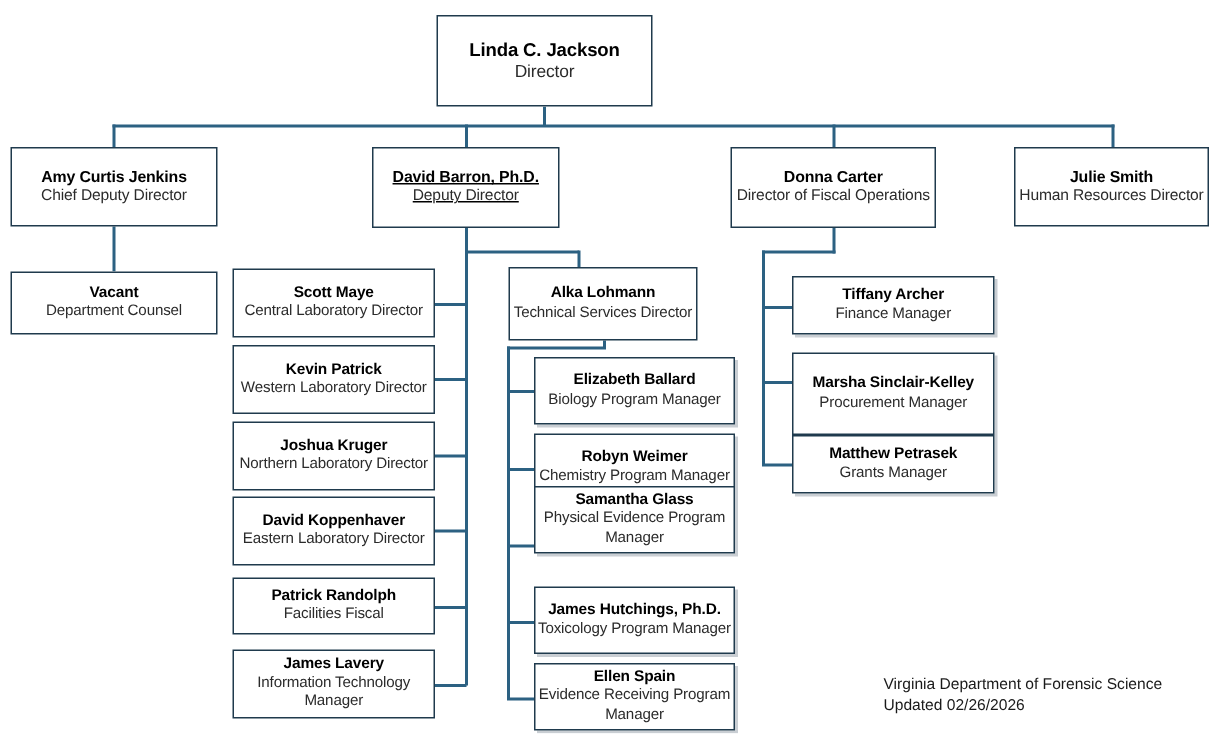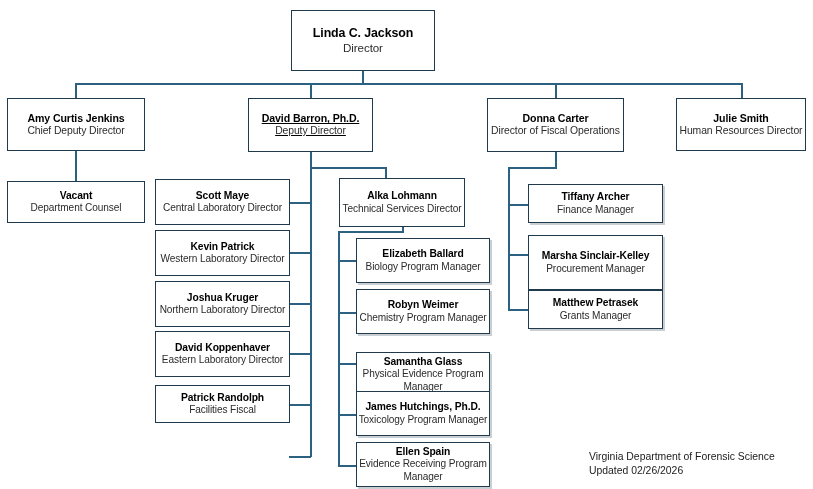--- a/index.html
+++ b/index.html
@@ -159,37 +159,41 @@
   <div class="node" style="left:155px; top:331px; width:135px; height:46px;">
     <div class="nm">David Koppenhaver</div>
     <div class="ttl">Eastern Laboratory Director</div>
   </div>
 
   <div class="node" style="left:155px; top:385px; width:135px; height:38px;">
     <div class="nm">Patrick Randolph</div>
     <div class="ttl">Facilities Fiscal</div>
   </div>
 
+  <div class="node" style="left:155px; top:433px; width:135px; height:46px;">
+    <div class="nm">James Lavery</div>
+    <div class="ttl">Information Technology Manager</div>
+  </div>
 
   <div class="node" style="left:339px; top:178px; width:126px; height:49px;">
     <div class="nm">Alka Lohmann</div>
     <div class="ttl">Technical Services Director</div>
   </div>
 
   <div class="node shadowed" style="left:356px; top:238px; width:134px; height:45px;">
     <div class="nm">Elizabeth Ballard</div>
     <div class="ttl">Biology Program Manager</div>
   </div>
 
   <div class="node shadowed" style="left:356px; top:289px; width:134px; height:45px;">
     <div class="nm">Robyn Weimer</div>
     <div class="ttl">Chemistry Program Manager</div>
   </div>
 
-  <div class="node shadowed" style="left:356px; top:352px; width:134px; height:45px;">
+  <div class="node shadowed" style="left:356px; top:324px; width:134px; height:45px;">
     <div class="nm">Samantha Glass</div>
     <div class="ttl">Physical Evidence Program Manager</div>
   </div>
 
   <div class="node shadowed" style="left:356px; top:391px; width:134px; height:45px;">
     <div class="nm">James Hutchings, Ph.D.</div>
     <div class="ttl">Toxicology Program Manager</div>
   </div>
 
   <div class="node shadowed" style="left:356px; top:442px; width:134px; height:45px;">

